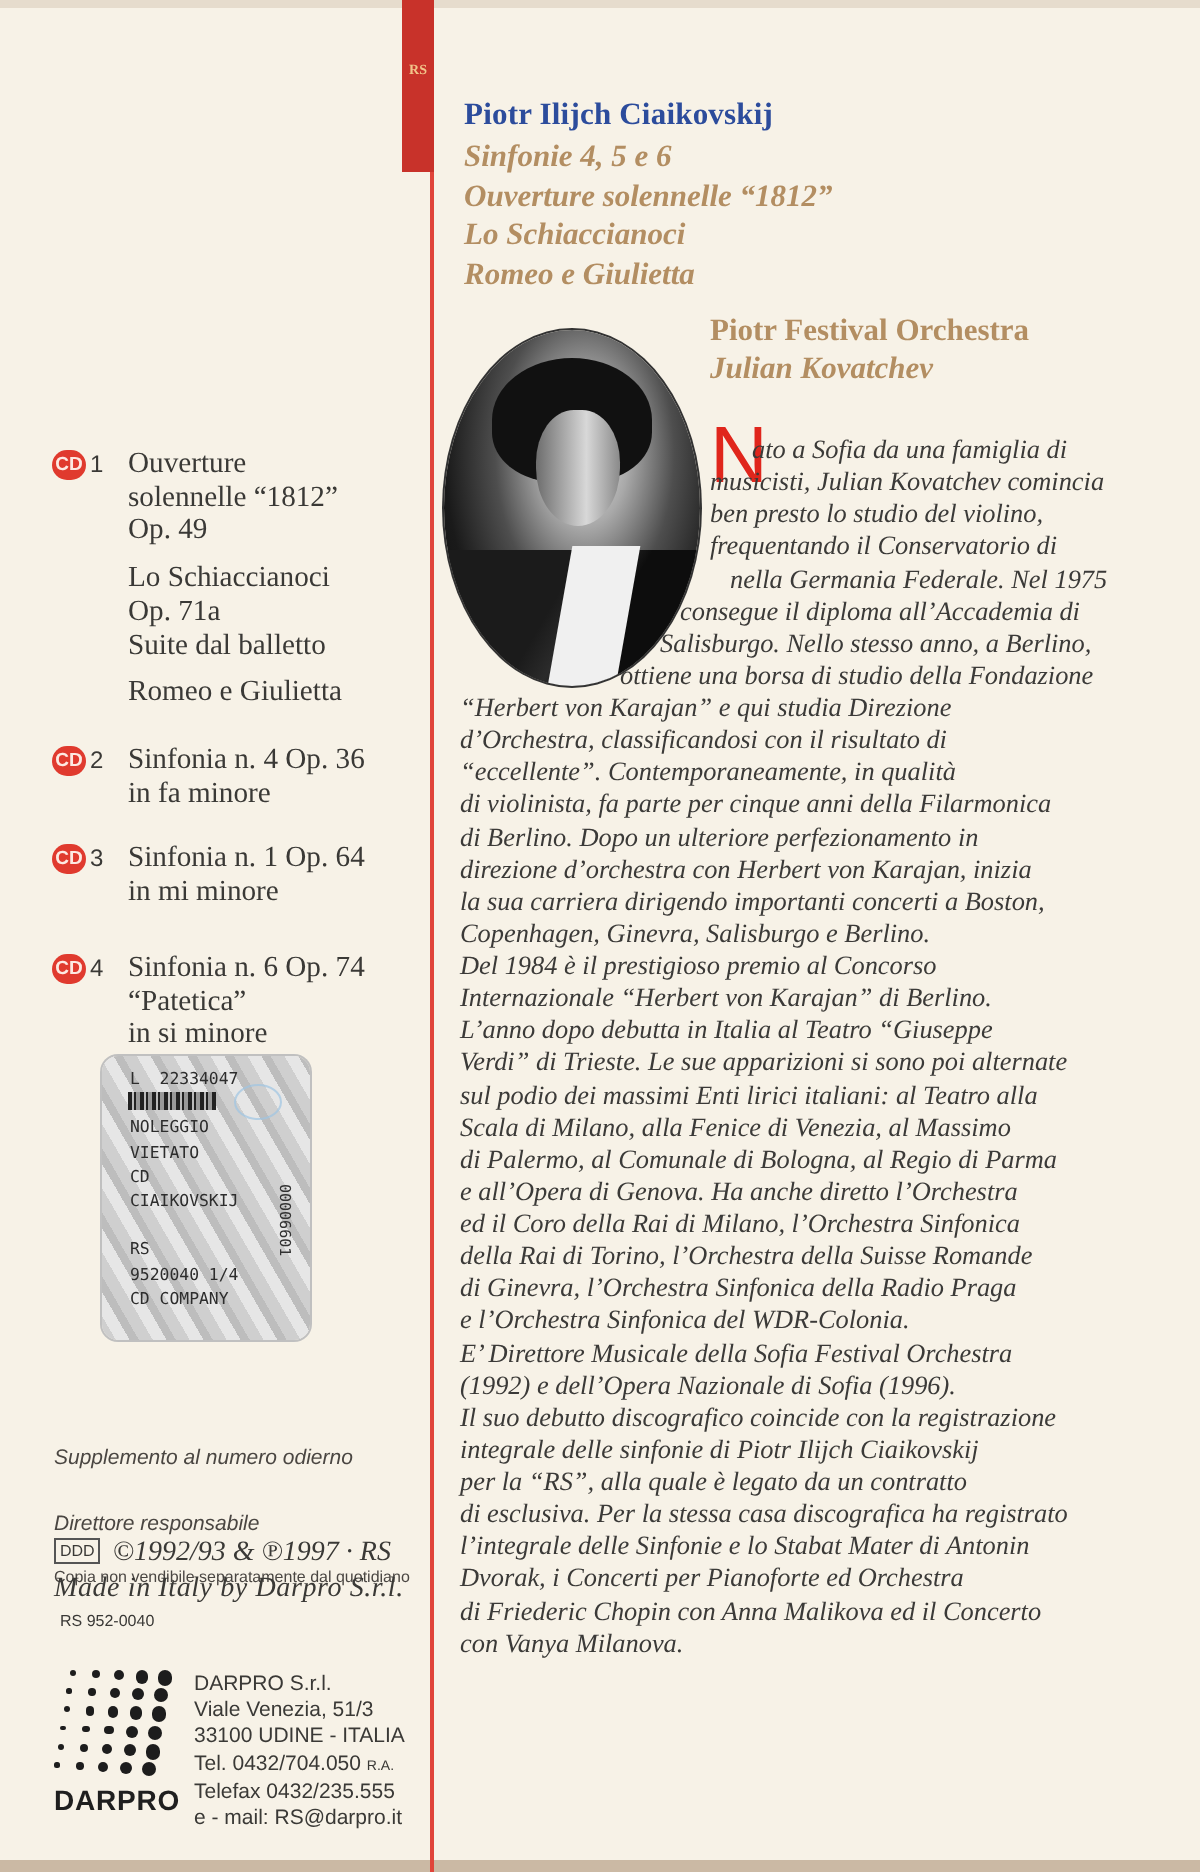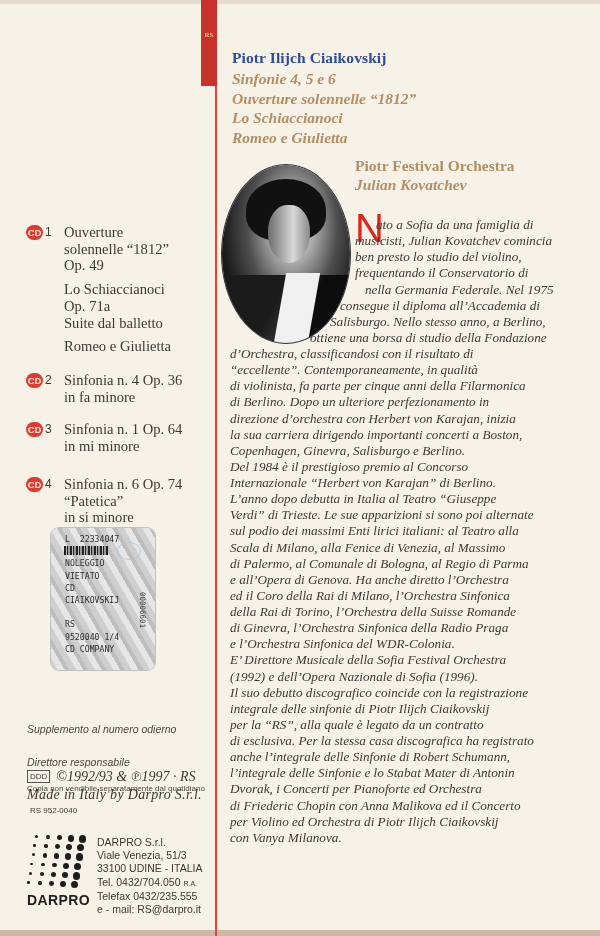--- a/index.html
+++ b/index.html
@@ -99,20 +99,21 @@
   <div class="dropcap">N</div>
   <div class="bio" id="bio">
       <span class="line" style="padding-left: 146px;">ato a Sofia da una famiglia di</span>
       <span class="line" style="padding-left: 125px;">musicisti, Julian Kovatchev comincia</span>
       <span class="line" style="padding-left: 125px;">ben presto lo studio del violino,</span>
       <span class="line" style="padding-left: 125px;">frequentando il Conservatorio di</span>
       <span class="line" style="padding-left: 135px;">nella Germania Federale. Nel 1975</span>
       <span class="line" style="padding-left: 110px;">consegue il diploma all’Accademia di</span>
       <span class="line" style="padding-left: 100px;">Salisburgo. Nello stesso anno, a Berlino,</span>
       <span class="line" style="padding-left: 80px;">ottiene una borsa di studio della Fondazione</span>
+      <span class="line" style="padding-left: 0px;">“Herbert von Karajan” e qui studia Direzione</span>
       <span class="line" style="padding-left: 0px;">d’Orchestra, classificandosi con il risultato di</span>
       <span class="line" style="padding-left: 0px;">“eccellente”. Contemporaneamente, in qualità</span>
       <span class="line" style="padding-left: 0px;">di violinista, fa parte per cinque anni della Filarmonica</span>
       <span class="line" style="padding-left: 0px;">di Berlino. Dopo un ulteriore perfezionamento in</span>
       <span class="line" style="padding-left: 0px;">direzione d’orchestra con Herbert von Karajan, inizia</span>
       <span class="line" style="padding-left: 0px;">la sua carriera dirigendo importanti concerti a Boston,</span>
       <span class="line" style="padding-left: 0px;">Copenhagen, Ginevra, Salisburgo e Berlino.</span>
       <span class="line" style="padding-left: 0px;">Del 1984 è il prestigioso premio al Concorso</span>
       <span class="line" style="padding-left: 0px;">Internazionale “Herbert von Karajan” di Berlino.</span>
       <span class="line" style="padding-left: 0px;">L’anno dopo debutta in Italia al Teatro “Giuseppe</span>
@@ -124,25 +125,23 @@
       <span class="line" style="padding-left: 0px;">ed il Coro della Rai di Milano, l’Orchestra Sinfonica</span>
       <span class="line" style="padding-left: 0px;">della Rai di Torino, l’Orchestra della Suisse Romande</span>
       <span class="line" style="padding-left: 0px;">di Ginevra, l’Orchestra Sinfonica della Radio Praga</span>
       <span class="line" style="padding-left: 0px;">e l’Orchestra Sinfonica del WDR-Colonia.</span>
       <span class="line" style="padding-left: 0px;">E’ Direttore Musicale della Sofia Festival Orchestra</span>
       <span class="line" style="padding-left: 0px;">(1992) e dell’Opera Nazionale di Sofia (1996).</span>
       <span class="line" style="padding-left: 0px;">Il suo debutto discografico coincide con la registrazione</span>
       <span class="line" style="padding-left: 0px;">integrale delle sinfonie di Piotr Ilijch Ciaikovskij</span>
       <span class="line" style="padding-left: 0px;">per la “RS”, alla quale è legato da un contratto</span>
       <span class="line" style="padding-left: 0px;">di esclusiva. Per la stessa casa discografica ha registrato</span>
-      <span class="line" style="padding-left: 0px;">anche l’integrale delle Sinfonie di Robert Schumann,</span>
       <span class="line" style="padding-left: 0px;">l’integrale delle Sinfonie e lo Stabat Mater di Antonin</span>
       <span class="line" style="padding-left: 0px;">Dvorak, i Concerti per Pianoforte ed Orchestra</span>
       <span class="line" style="padding-left: 0px;">di Friederic Chopin con Anna Malikova ed il Concerto</span>
-      <span class="line" style="padding-left: 0px;">per Violino ed Orchestra di Piotr Ilijch Ciaikovskij</span>
       <span class="line" style="padding-left: 0px;">con Vanya Milanova.</span>
     </div>
 
   <div id="tracks">
       <div class="cd" style="top: 224px;">
         <span class="badge">CD</span>
         <span class="num">1</span>
         <div class="works">
           <div class="grp">
             <div>Ouverture</div>

